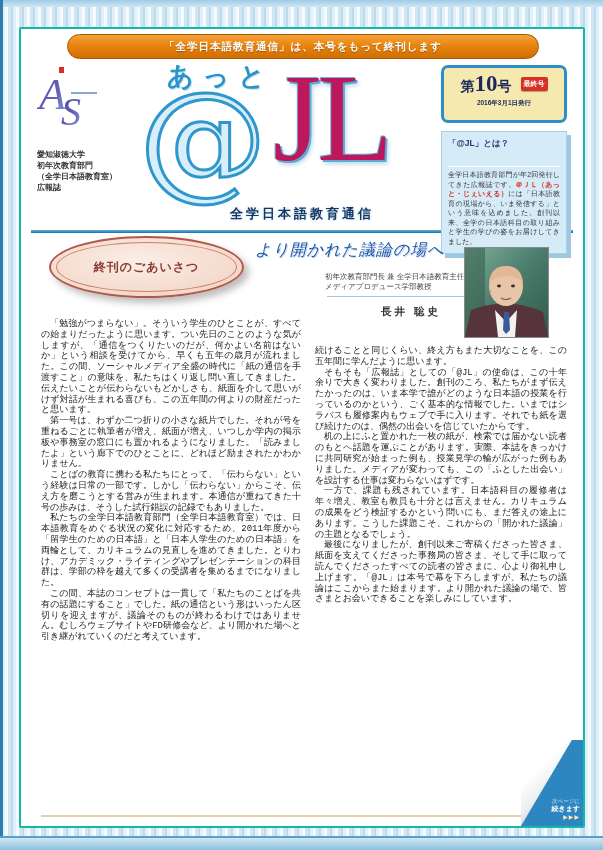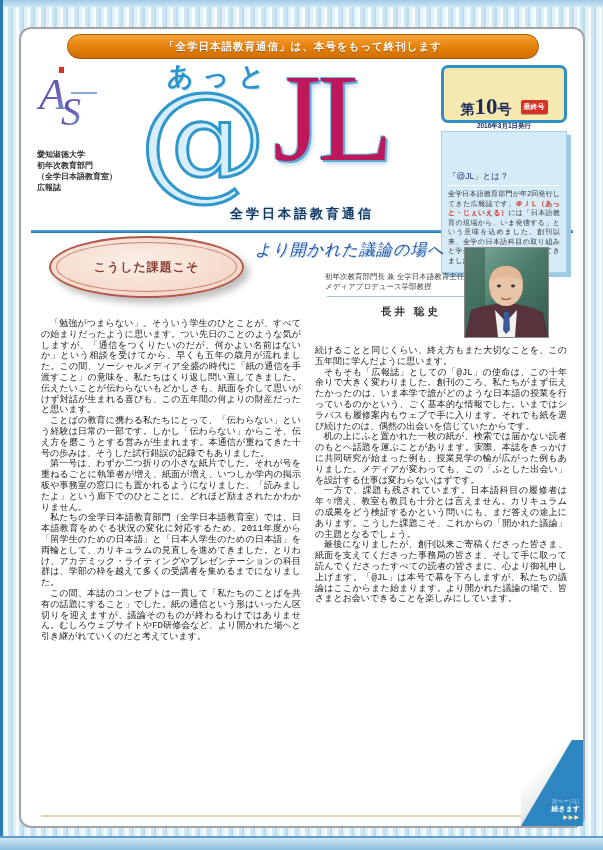--- a/index.html
+++ b/index.html
@@ -11,21 +11,21 @@
         #bcdcee 0 2px, #e2f0f9 2px 5px, #f6fbfe 5px 8px, #cfe6f4 8px 11px);
   }
   .edge-top{position:absolute;left:0;top:0;width:603px;height:7px;
     background:linear-gradient(180deg,#9fcbe4,#cfe6f4);}
   .edge-bottom{position:absolute;left:0;bottom:0;width:603px;height:12px;
     background:linear-gradient(0deg,#8cc0de,#cfe6f4);border-top:2px solid #5d9fc7;}
   .edge-left{position:absolute;left:0;top:0;width:3px;height:850px;background:#2f7cb0;}
 
   .page{
     position:absolute;left:19px;top:27px;width:566px;height:801px;
-    background:#ffffff;border:2px solid #a3a3a3;border-radius:12px;
+    background:#ffffff;border:2px solid #14b8a6;border-radius:2px;
     box-sizing:border-box;
   }
 
   
   .banner{
     position:absolute;left:46px;top:5px;width:472px;height:25px;
     border-radius:13px;border:1px solid #a85600;box-sizing:border-box;
     background:linear-gradient(180deg,#f5a33c 0%,#e8850f 45%,#d06e00 100%);
     display:flex;align-items:center;justify-content:center;
     color:#ffffff;font-size:10.5px;font-weight:bold;letter-spacing:1px;
@@ -61,37 +61,37 @@
     position:absolute;left:10px;right:10px;top:201px;height:3px;
     background:linear-gradient(180deg,#5fb0dc,#1a6fae);
   }
 
   
   .issue-box{
     position:absolute;right:16px;top:36px;width:126px;height:58px;
     background:#f6e9b0;border:3px solid #2e8fc8;border-radius:7px;
     box-sizing:border-box;padding:3px 5px 2px 5px;
   }
-  .issue-line{display:flex;align-items:center;justify-content:center;gap:9px;margin-top:23px;}
+  .issue-line{display:flex;align-items:center;justify-content:center;gap:9px;}
   .issue-no{color:#1a2a5a;font-weight:bold;white-space:nowrap;}
   .issue-no .k{font-size:14px;} .issue-no .n{font-size:23px;font-family:"Liberation Serif",serif;}
   .final-badge{
     background:#d93025;color:#fff;font-size:7px;font-weight:bold;
     border-radius:2px;padding:2px 3px;white-space:nowrap;box-shadow:0 1px 1px rgba(0,0,0,.3);
   }
   .issue-date{margin-top:2px;text-align:center;font-size:6.5px;color:#1a2a5a;font-weight:bold;}
 
   
   .about-box{
     position:absolute;right:16px;top:102px;width:126px;
     background:#d6ebf8;border:1px solid #a8cfe8;
     box-shadow:4px 4px 0 #9fc8e2;box-sizing:border-box;padding:6px 6px 7px 6px;
   }
-  .about-head{font-size:8.5px;font-weight:normal;color:#1a3a6b;
-    border-bottom:1px solid #ffffff;padding-bottom:2px;margin-bottom:3px;margin-top:33px;}
+  .about-head{font-size:8.5px;font-weight:bold;color:#1a3a6b;
+    border-bottom:1px solid #ffffff;padding-bottom:16px;margin-bottom:3px;}
   .about-body{font-size:7px;line-height:9.5px;color:#333;text-align:justify;}
   .about-body .hl{color:#d93025;font-weight:bold;}
 
   
   .sec-ellipse{
     position:absolute;left:28px;top:207px;width:195px;height:62px;
     border-radius:50%;background:radial-gradient(ellipse at 45% 40%, #fbeee6 0%, #f3d6c7 80%);
     border:2px solid #b0584a;box-sizing:border-box;
     box-shadow:5px 5px 7px rgba(110,110,110,.45);
     display:flex;align-items:center;justify-content:center;
@@ -188,21 +188,21 @@
     </div>
     <div class="issue-date">2016年3月1日発行</div>
   </div>
 
   <div class="about-box">
     <div class="about-head">「@JL」とは？</div>
     <div class="about-body"><span>全学日本語教育部門が年2回発行してきた広報誌です。</span><span class="hl">＠ＪＬ（あっと・じぇいえる）</span><span>には「日本語教育の現場から、いま発信する」という意味を込めました。創刊以来、全学の日本語科目の取り組みと学生の学びの姿をお届けしてきました。</span></div>
   </div>
 
   <div class="sec-ellipse">
-    <div class="inner">こうした課題こそ</div>
+    <div class="inner">終刊のごあいさつ</div>
   </div>
   <div class="headline">より開かれた議論の場へ</div>
   <div class="affil">
     <div>初年次教育部門長 兼 全学日本語教育主任</div>
     <div>メディアプロデュース学部教授</div>
   </div>
   <div class="affil-rule"></div>
   <div class="author-name">長井 聡史</div>
 
   <div class="photo">
@@ -223,22 +223,22 @@
       <path d="M24 34 Q41 22 58 34 Q56 18 41 18 Q26 18 24 34" fill="#e2b896"></path>
       <ellipse cx="34" cy="38" rx="2" ry="1.4" fill="#3a2e28"></ellipse>
       <ellipse cx="48" cy="38" rx="2" ry="1.4" fill="#3a2e28"></ellipse>
       <path d="M36 50 Q41 53 46 50" stroke="#8a5a48" stroke-width="1.2" fill="none"></path>
       <path d="M26 42 Q24 46 27 49" stroke="#caa286" stroke-width="1" fill="none"></path>
     </svg>
   </div>
 
   <div class="col col-left">
     <p>「勉強がつまらない」。そういう学生のひとことが、すべての始まりだったように思います。つい先日のことのような気がしますが、「通信をつくりたいのだが、何かよい名前はないか」という相談を受けてから、早くも五年の歳月が流れました。この間、ソーシャルメディア全盛の時代に「紙の通信を手渡すこと」の意味を、私たちはくり返し問い直してきました。伝えたいことが伝わらないもどかしさも、紙面を介して思いがけず対話が生まれる喜びも、この五年間の何よりの財産だったと思います。</p>
+    <p>第一号は、わずか二つ折りの小さな紙片でした。それが号を重ねるごとに執筆者が増え、紙面が増え、いつしか学内の掲示板や事務室の窓口にも置かれるようになりました。「読みましたよ」という廊下でのひとことに、どれほど励まされたかわかりません。</p>
     <p>ことばの教育に携わる私たちにとって、「伝わらない」という経験は日常の一部です。しかし「伝わらない」からこそ、伝え方を磨こうとする営みが生まれます。本通信が重ねてきた十号の歩みは、そうした試行錯誤の記録でもありました。</p>
-    <p>第一号は、わずか二つ折りの小さな紙片でした。それが号を重ねるごとに執筆者が増え、紙面が増え、いつしか学内の掲示板や事務室の窓口にも置かれるようになりました。「読みましたよ」という廊下でのひとことに、どれほど励まされたかわかりません。</p>
     <p>私たちの全学日本語教育部門（全学日本語教育室）では、日本語教育をめぐる状況の変化に対応するため、2011年度から「留学生のための日本語」と「日本人学生のための日本語」を両輪として、カリキュラムの見直しを進めてきました。とりわけ、アカデミック・ライティングやプレゼンテーションの科目群は、学部の枠を越えて多くの受講者を集めるまでになりました。</p>
     <p>この間、本誌のコンセプトは一貫して「私たちのことばを共有の話題にすること」でした。紙の通信という形はいったん区切りを迎えますが、議論そのものが終わるわけではありません。むしろウェブサイトやFD研修会など、より開かれた場へと引き継がれていくのだと考えています。</p>
   </div>
   <div class="col col-right">
     <p class="cont">続けることと同じくらい、終え方もまた大切なことを、この五年間に学んだように思います。</p>
     <p>そもそも「広報誌」としての「@JL」の使命は、この十年余りで大きく変わりました。創刊のころ、私たちがまず伝えたかったのは、いま本学で誰がどのような日本語の授業を行っているのかという、ごく基本的な情報でした。いまではシラバスも履修案内もウェブで手に入ります。それでも紙を選び続けたのは、偶然の出会いを信じていたからです。</p>
     <p>机の上にふと置かれた一枚の紙が、検索では届かない読者のもとへ話題を運ぶことがあります。実際、本誌をきっかけに共同研究が始まった例も、授業見学の輪が広がった例もありました。メディアが変わっても、この「ふとした出会い」を設計する仕事は変わらないはずです。</p>
     <p>一方で、課題も残されています。日本語科目の履修者は年々増え、教室も教員も十分とは言えません。カリキュラムの成果をどう検証するかという問いにも、まだ答えの途上にあります。こうした課題こそ、これからの「開かれた議論」の主題となるでしょう。</p>
     <p>最後になりましたが、創刊以来ご寄稿くださった皆さま、紙面を支えてくださった事務局の皆さま、そして手に取って読んでくださったすべての読者の皆さまに、心より御礼申し上げます。「@JL」は本号で幕を下ろしますが、私たちの議論はここからまた始まります。より開かれた議論の場で、皆さまとお会いできることを楽しみにしています。</p>
   </div>

